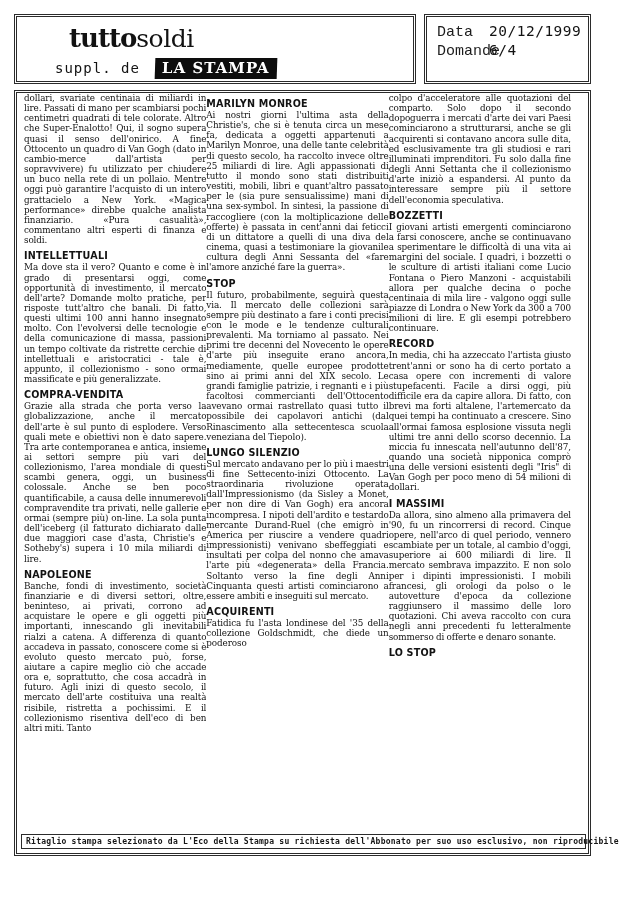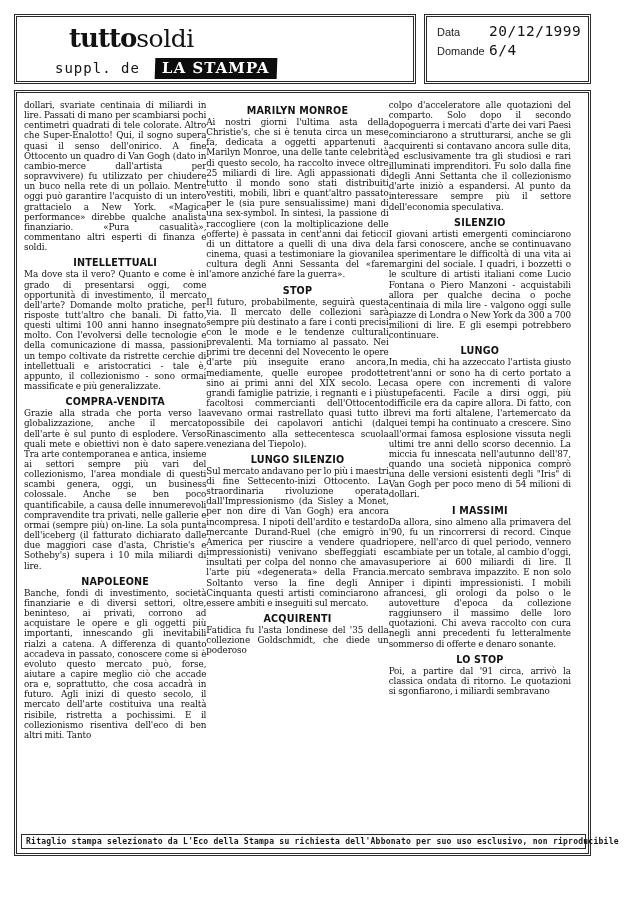--- a/index.html
+++ b/index.html
@@ -47,36 +47,36 @@
   .hdr-right {
     position: absolute; left: 424px; top: 14px;
     width: 167px; height: 70px;
     border: 3px double #2b2b2b;
     box-sizing: border-box;
     padding: 6px 6px 4px 10px;
   }
   .meta-row { display: flex; align-items: baseline; height: 19px; }
   .meta-label {
     width: 52px;
-    font-family: Liberation Sans, sans-serif;
-    font-size: 11px; color: #1c1c1c;
+    font-family: Liberation Mono, monospace;
+    font-size: 15px; color: #1c1c1c;
   }
   .meta-value {
     font-family: "DejaVu Sans Mono", monospace;
     font-size: 14.5px; font-weight: 500; letter-spacing: 0.5px; text-align: right;
   }
   
   .main-frame {
     position: absolute; left: 14px; top: 90px;
     width: 577px; height: 766px;
     border: 3px double #2b2b2b;
     box-sizing: border-box;
   }
   .columns {
-    position: absolute; left: 7px; top: 7px;
+    position: absolute; left: 7px; top: 0;
     width: 547px; height: 740px;
     display: flex; 
     overflow: hidden;
   }
   .col {
     flex: 1 1 0;
     overflow: hidden;
     text-align: justify;
   }
   .para {
@@ -86,21 +86,21 @@
     line-height: 10.15px;
     letter-spacing: -0.1px;
     word-spacing: -0.3px;
   }
   .sec-head {
     margin: 5px 0 1px 0;
     font-family: "DejaVu Sans", sans-serif;
     font-weight: 800;
     font-size: 9.6px;
     letter-spacing: 0.2px;
-    text-align: center;
+    text-align: left;
   }
   
   .footer-box {
     position: absolute; left: 4px; bottom: 4px;
     width: 565px; height: 15px;
     border: 1px solid #2b2b2b;
     box-sizing: border-box;
     display: flex; align-items: center;
     padding: 0 4px;
   }
@@ -155,28 +155,27 @@
           <p class="para">Ai nostri giorni l'ultima asta della Christie's, che si è tenuta circa un mese fa, dedicata a oggetti appartenuti a Marilyn Monroe, una delle tante celebrità di questo secolo, ha raccolto invece oltre 25 miliardi di lire. Agli appassionati di tutto il mondo sono stati distribuiti vestiti, mobili, libri e quant'altro passato per le (sia pure sensualissime) mani di una sex-symbol. In sintesi, la passione di raccogliere (con la moltiplicazione delle offerte) è passata in cent'anni dai feticci di un dittatore a quelli di una diva del cinema, quasi a testimoniare la giovanile cultura degli Anni Sessanta del «fare l'amore anziché fare la guerra».</p>
           <h3 class="sec-head">STOP</h3>
           <p class="para">Il futuro, probabilmente, seguirà questa via. Il mercato delle collezioni sarà sempre più destinato a fare i conti precisi con le mode e le tendenze culturali prevalenti. Ma torniamo al passato. Nei primi tre decenni del Novecento le opere d'arte più inseguite erano ancora, mediamente, quelle europee prodotte sino ai primi anni del XIX secolo. Le grandi famiglie patrizie, i regnanti e i più facoltosi commercianti dell'Ottocento avevano ormai rastrellato quasi tutto il possibile dei capolavori antichi (dal Rinascimento alla settecentesca scuola veneziana del Tiepolo).</p>
           <h3 class="sec-head">LUNGO SILENZIO</h3>
           <p class="para">Sul mercato andavano per lo più i maestri di fine Settecento-inizi Ottocento. La straordinaria rivoluzione operata dall'Impressionismo (da Sisley a Monet, per non dire di Van Gogh) era ancora incompresa. I nipoti dell'ardito e testardo mercante Durand-Ruel (che emigrò in America per riuscire a vendere quadri impressionisti) venivano sbeffeggiati e insultati per colpa del nonno che amava l'arte più «degenerata» della Francia. Soltanto verso la fine degli Anni Cinquanta questi artisti cominciarono a essere ambiti e inseguiti sul mercato.</p>
           <h3 class="sec-head">ACQUIRENTI</h3>
           <p class="para">Fatidica fu l'asta londinese del '35 della collezione Goldschmidt, che diede un poderoso</p>
         </div>
       <div class="col">
           <p class="para">colpo d'acceleratore alle quotazioni del comparto. Solo dopo il secondo dopoguerra i mercati d'arte dei vari Paesi cominciarono a strutturarsi, anche se gli acquirenti si contavano ancora sulle dita, ed esclusivamente tra gli studiosi e rari illuminati imprenditori. Fu solo dalla fine degli Anni Settanta che il collezionismo d'arte iniziò a espandersi. Al punto da interessare sempre più il settore dell'economia speculativa.</p>
-          <h3 class="sec-head">SILENZIO</h3>
+          <h3 class="sec-head">BOZZETTI</h3>
           <p class="para">I giovani artisti emergenti cominciarono a farsi conoscere, anche se continuavano a sperimentare le difficoltà di una vita ai margini del sociale. I quadri, i bozzetti o le sculture di artisti italiani come Lucio Fontana o Piero Manzoni - acquistabili allora per qualche decina o poche centinaia di mila lire - valgono oggi sulle piazze di Londra o New York da 300 a 700 milioni di lire. E gli esempi potrebbero continuare.</p>
-          <h3 class="sec-head">LUNGO</h3>
+          <h3 class="sec-head">RECORD</h3>
           <p class="para">In media, chi ha azzeccato l'artista giusto trent'anni or sono ha di certo portato a casa opere con incrementi di valore stupefacenti. Facile a dirsi oggi, più difficile era da capire allora. Di fatto, con brevi ma forti altalene, l'artemercato da quei tempi ha continuato a crescere. Sino all'ormai famosa esplosione vissuta negli ultimi tre anni dello scorso decennio. La miccia fu innescata nell'autunno dell'87, quando una società nipponica comprò una delle versioni esistenti degli "Iris" di Van Gogh per poco meno di 54 milioni di dollari.</p>
           <h3 class="sec-head">I MASSIMI</h3>
           <p class="para">Da allora, sino almeno alla primavera del '90, fu un rincorrersi di record. Cinque opere, nell'arco di quel periodo, vennero scambiate per un totale, al cambio d'oggi, superiore ai 600 miliardi di lire. Il mercato sembrava impazzito. E non solo per i dipinti impressionisti. I mobili francesi, gli orologi da polso o le autovetture d'epoca da collezione raggiunsero il massimo delle loro quotazioni. Chi aveva raccolto con cura negli anni precedenti fu letteralmente sommerso di offerte e denaro sonante.</p>
           <h3 class="sec-head">LO STOP</h3>
-          <p class="para">Poi, a partire dal '91 circa, arrivò la classica ondata di ritorno. Le quotazioni si sgonfiarono, i miliardi sembravano</p>
         </div>
     </div>
     <div class="footer-box">
       <span class="footer-text">Ritaglio stampa selezionato da L'Eco della Stampa su richiesta dell'Abbonato per suo uso esclusivo, non riproducibile</span>
     </div>
   </div>
 
 </div>
 
 </body></html>

